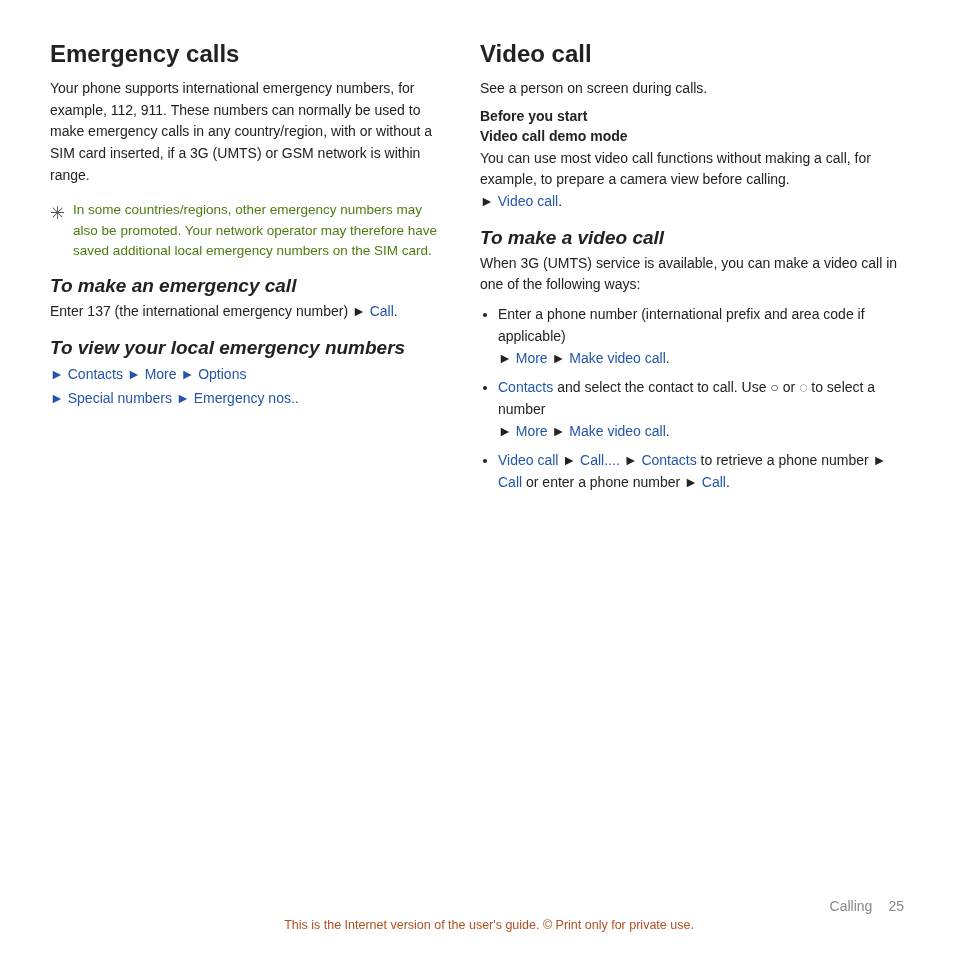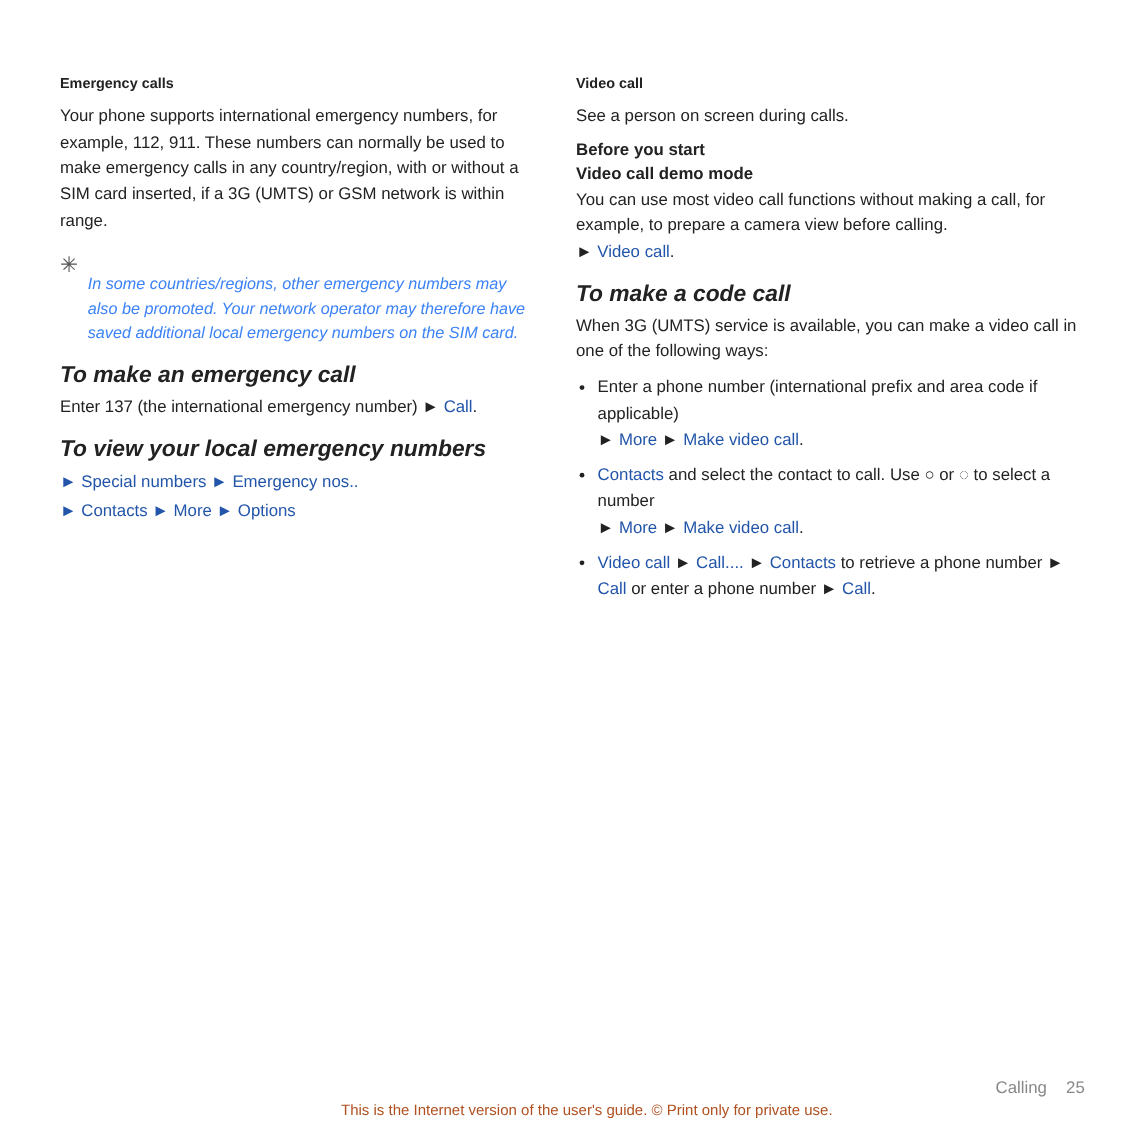--- a/index.html
+++ b/index.html
@@ -23,24 +23,23 @@
       gap: 40px;
     }
     .col-left {
       flex: 1;
       max-width: 390px;
     }
     .col-right {
       flex: 1;
     }
     h2 {
-      font-size: 12px;
+      font-size: 24px;
       font-weight: bold;
       margin-bottom: 10px;
-      margin-top: 22px;
     }
     h3 {
       font-size: 14px;
       font-weight: bold;
       margin-bottom: 4px;
     }
     p {
       font-size: 14px;
       line-height: 1.55;
       margin-bottom: 8px;
@@ -53,23 +52,21 @@
     }
     .tip-icon {
       font-size: 18px;
       color: #555;
       margin-top: 2px;
       flex-shrink: 0;
     }
     .tip-text {
       font-size: 13.5px;
       line-height: 1.5;
-      font-style: italic;
-      color: #3b82f6;
-      margin-top: 19px;
+      color: #4d7c0f;
     }
     .subheading-italic {
       font-style: italic;
       font-weight: bold;
       font-size: 19px;
       margin-top: 14px;
       margin-bottom: 4px;
     }
     .link {
       color: #2255aa;
@@ -135,40 +132,40 @@
       </div>
 
       <div class="subheading-italic">To make an emergency call</div>
       <p>
         <span>Enter 137 (the international emergency number)</span>
         <span> ► </span><span class="link">Call</span><span>.</span>
       </p>
 
       <div class="subheading-italic">To view your local emergency numbers</div>
       <div class="nav-item">
-        <span>► </span><span class="link">Special numbers</span><span> ► </span><span class="link">Emergency nos..</span>
+        <span>► </span><span class="link">Contacts</span><span> ► </span><span class="link">More</span><span> ► </span><span class="link">Options</span>
       </div>
       <div class="nav-item">
-        <span>► </span><span class="link">Contacts</span><span> ► </span><span class="link">More</span><span> ► </span><span class="link">Options</span>
+        <span>► </span><span class="link">Special numbers</span><span> ► </span><span class="link">Emergency nos..</span>
       </div>
     </div>
 
     <div class="col-right">
       <h2>Video call</h2>
       <p>See a person on screen during calls.</p>
 
       <h3>Before you start</h3>
 
       <h3>Video call demo mode</h3>
       <p>
         <span>You can use most video call functions without making a call, for example, to prepare a camera view before calling.</span><br>
         <span>► </span><span class="link">Video call</span><span>.</span>
       </p>
 
-      <div class="subheading-italic">To make a code call</div>
+      <div class="subheading-italic">To make a video call</div>
       <p>When 3G (UMTS) service is available, you can make a video call in one of the following ways:</p>
 
       <ul class="bullet-list">
         <li>
           <span>Enter a phone number (international prefix and area code if applicable)</span><br>
           <span>► </span><span class="link">More</span><span> ► </span><span class="link">Make video call</span><span>.</span>
         </li>
         <li>
           <span class="link">Contacts</span><span> </span><span>and select the contact to call. Use</span><span> ○ </span><span>or</span><span> ◌ </span><span>to select a number</span><br>
           <span>► </span><span class="link">More</span><span> ► </span><span class="link">Make video call</span><span>.</span>

